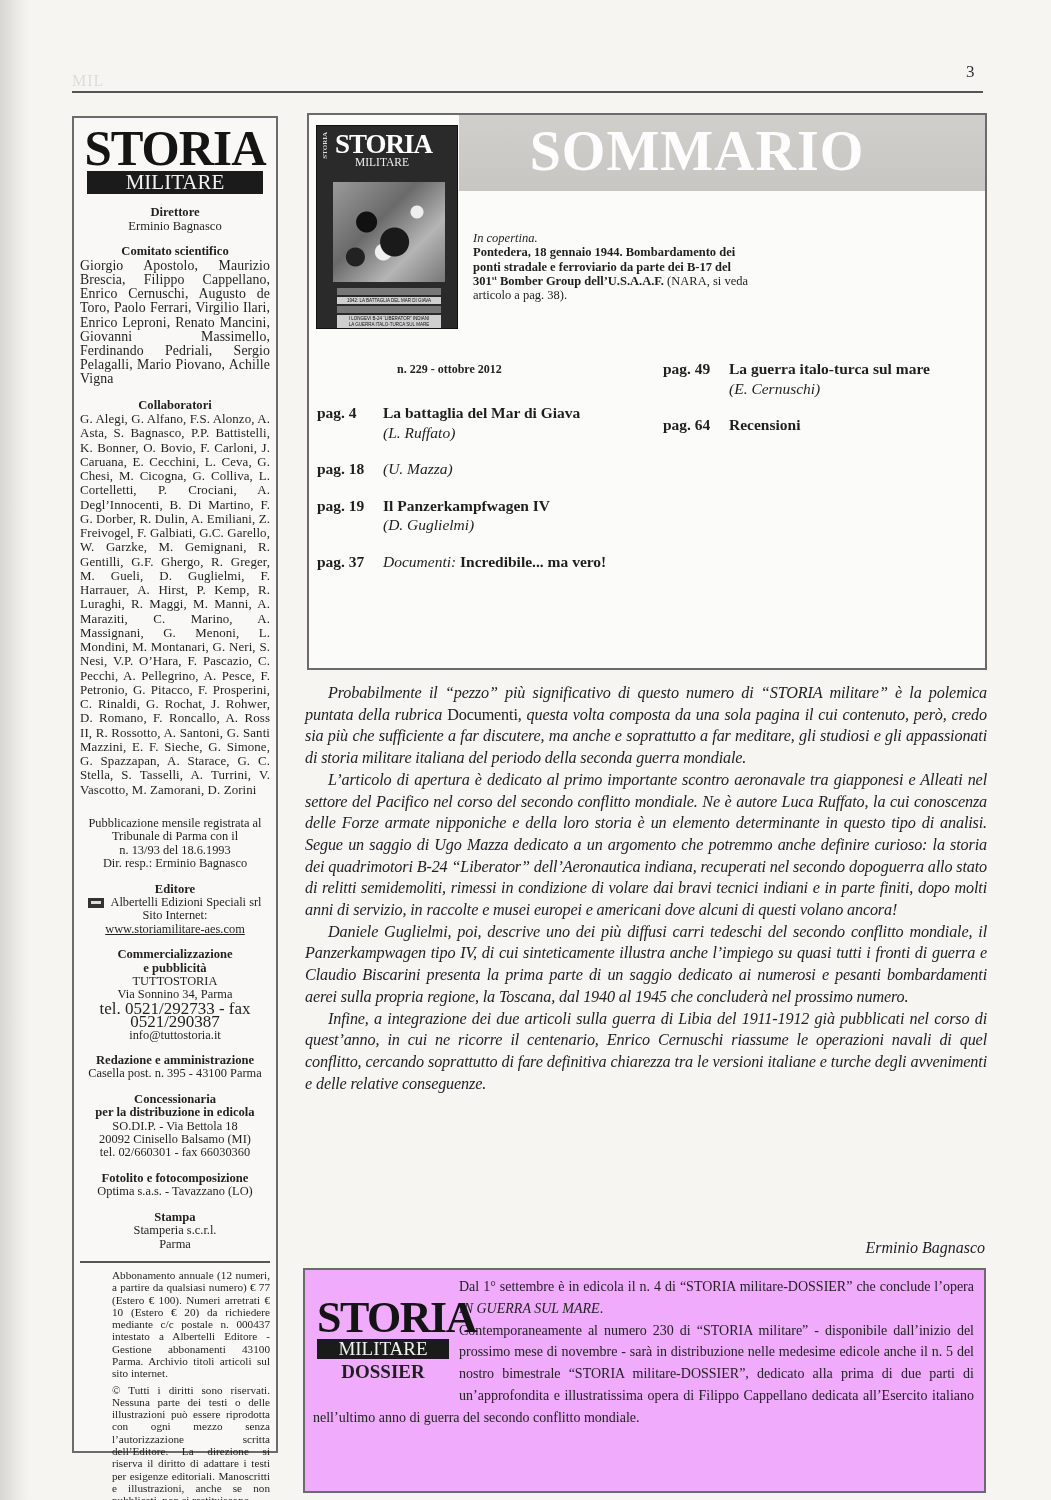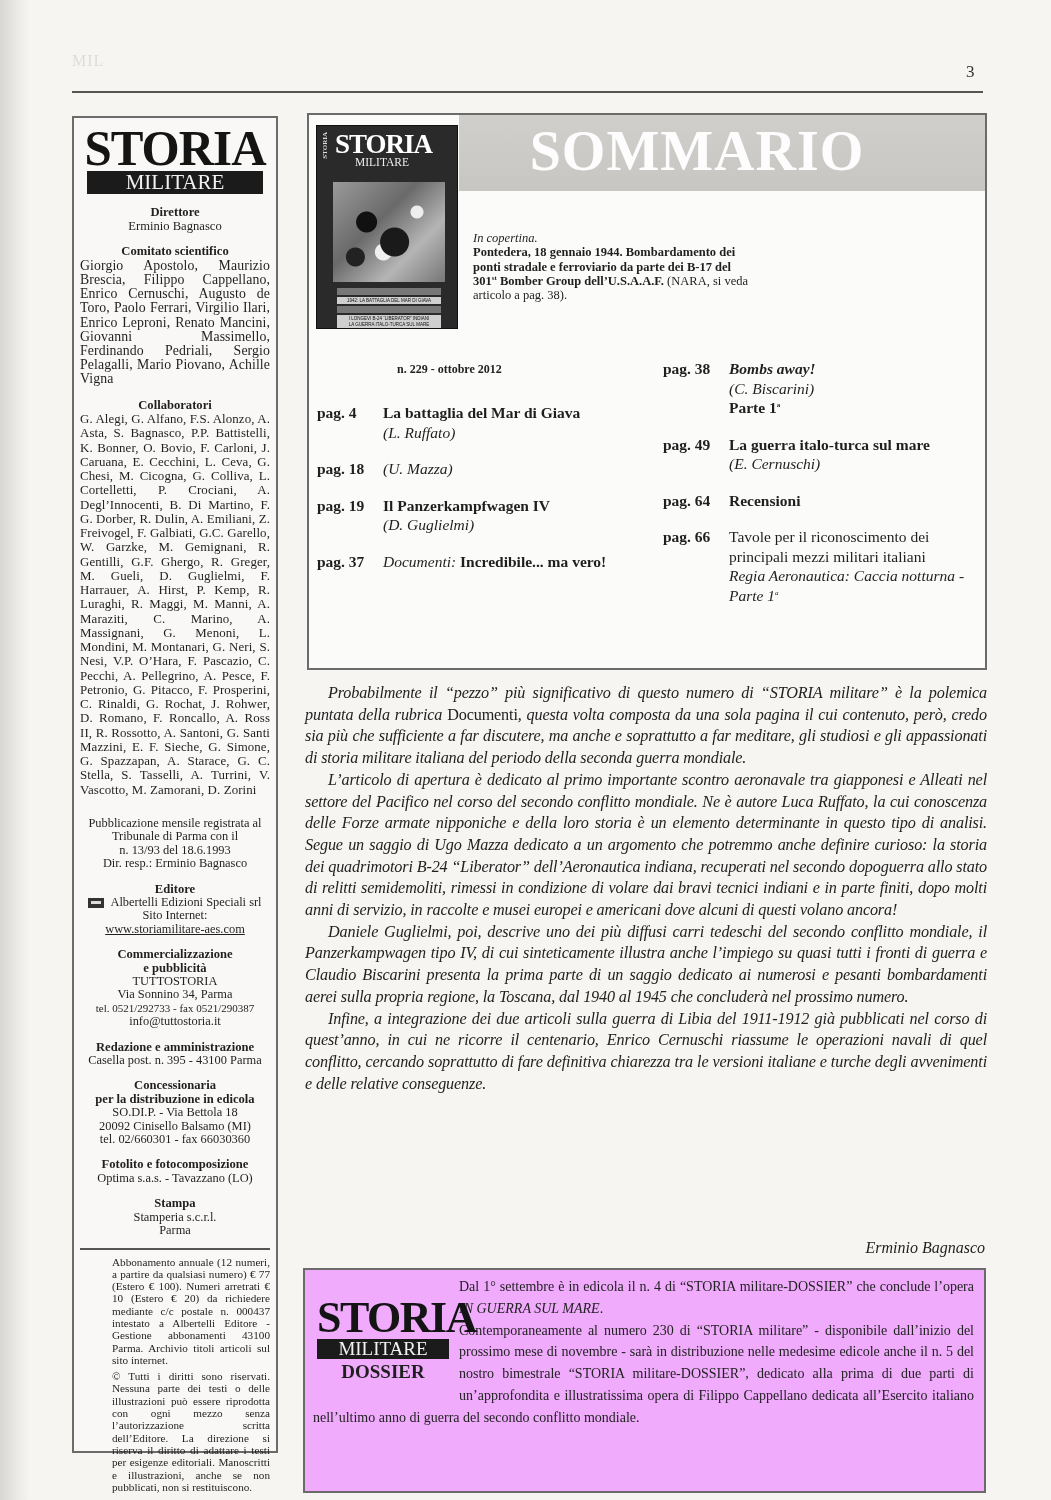--- a/index.html
+++ b/index.html
@@ -4,21 +4,21 @@
 <style>
   * { box-sizing: border-box; margin: 0; padding: 0; }
   html, body { width: 1051px; height: 1500px; background: #f6f5f2; overflow: hidden; }
   body { position: relative; font-family: "Liberation Serif", "DejaVu Serif", serif; color: #1f1f1f; }
 
   .page-edge { position: absolute; left: 0; top: 0; width: 30px; height: 1500px;
     background: linear-gradient(90deg, #d8d6d2, #ecebe8 60%, #f6f5f2); }
 
   .header-rule { position: absolute; left: 72px; top: 91px; width: 911px; height: 2px; background: #555; }
   .page-number { position: absolute; left: 966px; top: 62px; font-size: 17px; color: #333; }
-  .ghost-text { position: absolute; left: 72px; top: 52px; font-size: 16px; color: #dedcd8; letter-spacing: 1px; }
+  .ghost-text { position: absolute; left: 72px; top: 72px; font-size: 16px; color: #dedcd8; letter-spacing: 1px; }
 
   
   .masthead { position: absolute; left: 72px; top: 116px; width: 206px; height: 1337px;
     border: 2px solid #6b6b6b; background: #f9f8f6; text-align: center; padding: 8px 6px 0 6px; }
   .logo-storia { font-family: "Liberation Serif", serif; font-weight: bold; font-size: 50px; line-height: 44px;
     letter-spacing: -1px; color: #141414; transform: scaleX(0.98); }
   .logo-militare { background: #1b1b1b; color: #f2f2f2; font-size: 21px; line-height: 23px; margin: 1px 7px 0 7px;
     letter-spacing: 0px; }
   .mh-section { margin-top: 12px; font-size: 12.6px; line-height: 13.6px; }
   .mh-head { font-weight: bold; font-size: 12.6px; }
@@ -136,21 +136,21 @@
     </div>
     <div>Sito Internet:</div>
     <div class="mh-link">www.storiamilitare-aes.com</div>
   </div>
 
   <div class="mh-section mh-small">
     <div class="mh-head">Commercializzazione</div>
     <div class="mh-head">e pubblicità</div>
     <div>TUTTOSTORIA</div>
     <div>Via Sonnino 34, Parma</div>
-    <div style="font-size:11px;">tel. 0521/292733 - fax 0521/290387</div>
+    <div style="font-size:17px;">tel. 0521/292733 - fax 0521/290387</div>
     <div>info@tuttostoria.it</div>
   </div>
 
   <div class="mh-section mh-small">
     <div class="mh-head">Redazione e amministrazione</div>
     <div>Casella post. n. 395 - 43100 Parma</div>
   </div>
 
   <div class="mh-section mh-small">
     <div class="mh-head">Concessionaria</div>
@@ -231,45 +231,30 @@
       <div class="toc-page">pag. 37</div>
       <div class="toc-body" style="width:180px;">
         <span class="toc-italic">Documenti:</span>
         <span class="toc-title">Incredibile... ma vero!</span>
       </div>
     </div>
   </div>
 
   <div class="toc toc-right">
     <div class="toc-entry">
-      <div class="toc-page">pag. 38</div>
-      <div class="toc-body">
-        <div class="toc-title" style="font-style:italic;">Bombs away!</div>
-        <div class="toc-author">(C. Biscarini)</div>
-        <div class="toc-title"><span>Parte 1</span><sup>a</sup></div>
-      </div>
-    </div>
-    <div class="toc-entry">
       <div class="toc-page">pag. 49</div>
       <div class="toc-body">
         <div class="toc-title">La guerra italo-turca sul mare</div>
         <div class="toc-author">(E. Cernuschi)</div>
       </div>
     </div>
     <div class="toc-entry">
       <div class="toc-page">pag. 64</div>
       <div class="toc-body">
         <div class="toc-title">Recensioni</div>
-      </div>
-    </div>
-    <div class="toc-entry">
-      <div class="toc-page">pag. 66</div>
-      <div class="toc-body">
-        <div class="toc-normal">Tavole per il riconoscimento dei principali mezzi militari italiani</div>
-        <div class="toc-italic"><span>Regia Aeronautica: Caccia notturna - Parte 1</span><sup>a</sup></div>
       </div>
     </div>
   </div>
 </section>
 
 <article class="editorial">
   <p><span>Probabilmente il “pezzo” più significativo di questo numero di “STORIA militare” è la polemica puntata della rubrica </span><span class="up">Documenti</span><span>, questa volta composta da una sola pagina il cui contenuto, però, credo sia più che sufficiente a far discutere, ma anche e soprattutto a far meditare, gli studiosi e gli appassionati di storia militare italiana del periodo della seconda guerra mondiale.</span></p>
   <p>L’articolo di apertura è dedicato al primo importante scontro aeronavale tra giapponesi e Alleati nel settore del Pacifico nel corso del secondo conflitto mondiale. Ne è autore Luca Ruffato, la cui conoscenza delle Forze armate nipponiche e della loro storia è un elemento determinante in questo tipo di analisi. Segue un saggio di Ugo Mazza dedicato a un argomento che potremmo anche definire curioso: la storia dei quadrimotori B-24 “Liberator” dell’Aeronautica indiana, recuperati nel secondo dopoguerra allo stato di relitti semidemoliti, rimessi in condizione di volare dai bravi tecnici indiani e in parte finiti, dopo molti anni di servizio, in raccolte e musei europei e americani dove alcuni di questi volano ancora!</p>
   <p>Daniele Guglielmi, poi, descrive uno dei più diffusi carri tedeschi del secondo conflitto mondiale, il Panzerkampwagen tipo IV, di cui sinteticamente illustra anche l’impiego su quasi tutti i fronti di guerra e Claudio Biscarini presenta la prima parte di un saggio dedicato ai numerosi e pesanti bombardamenti aerei sulla propria regione, la Toscana, dal 1940 al 1945 che concluderà nel prossimo numero.</p>
   <p>Infine, a integrazione dei due articoli sulla guerra di Libia del 1911-1912 già pubblicati nel corso di quest’anno, in cui ne ricorre il centenario, Enrico Cernuschi riassume le operazioni navali di quel conflitto, cercando soprattutto di fare definitiva chiarezza tra le versioni italiane e turche degli avvenimenti e delle relative conseguenze.</p>

